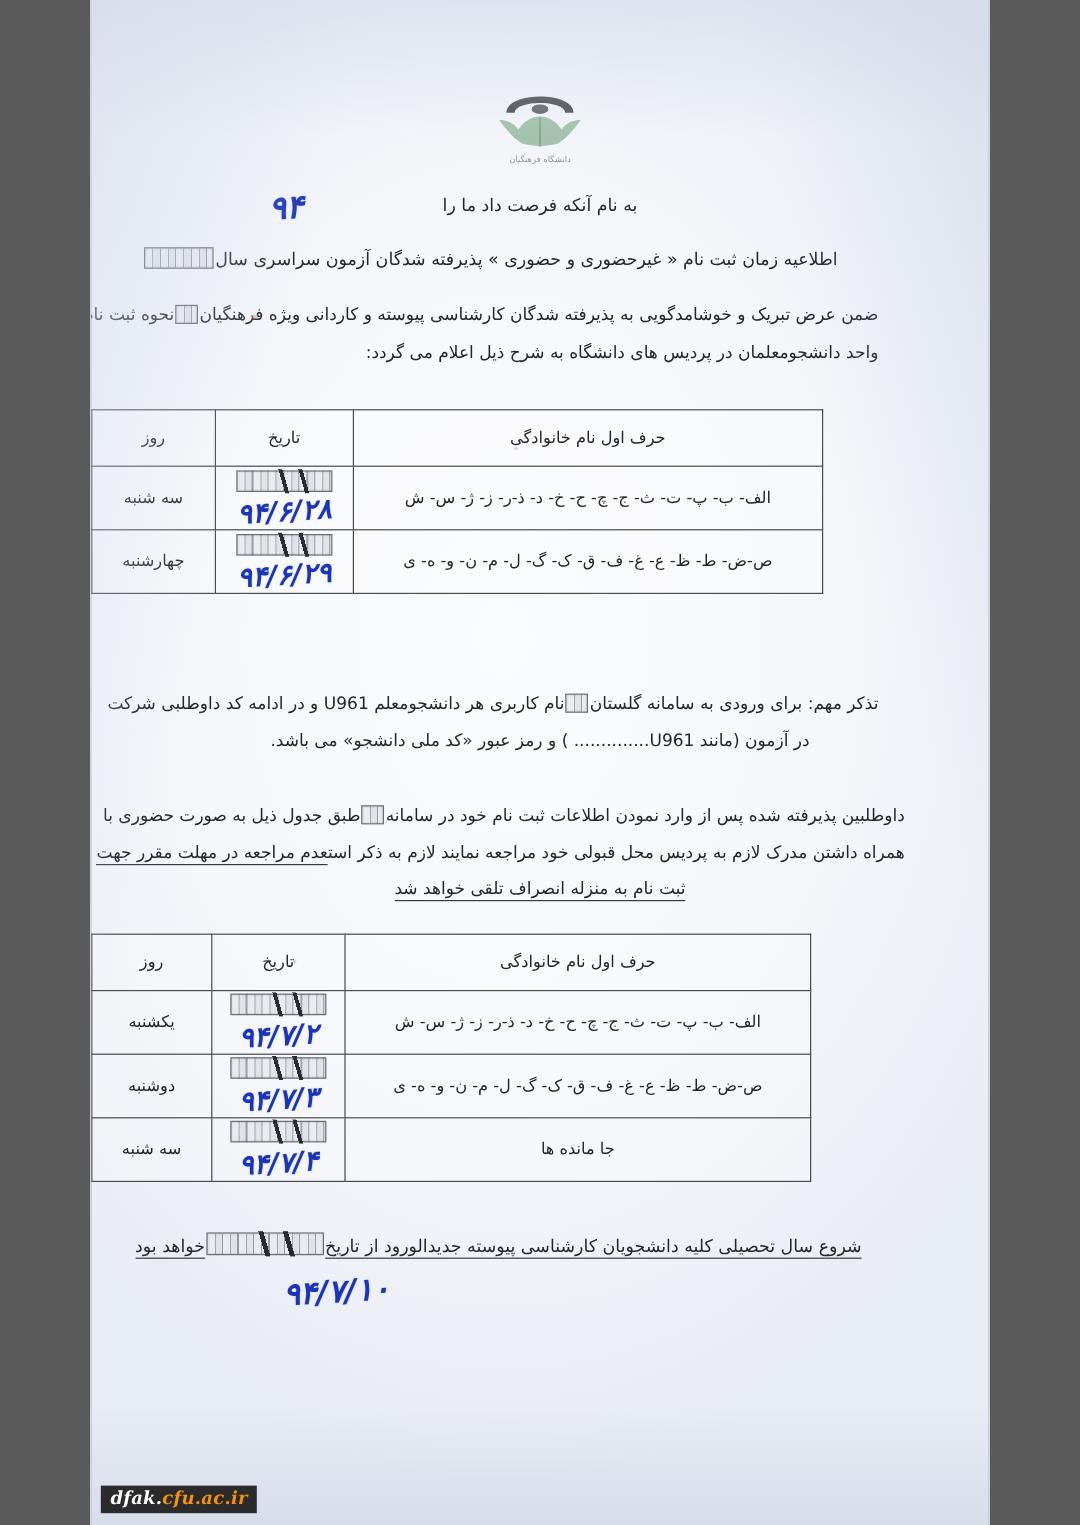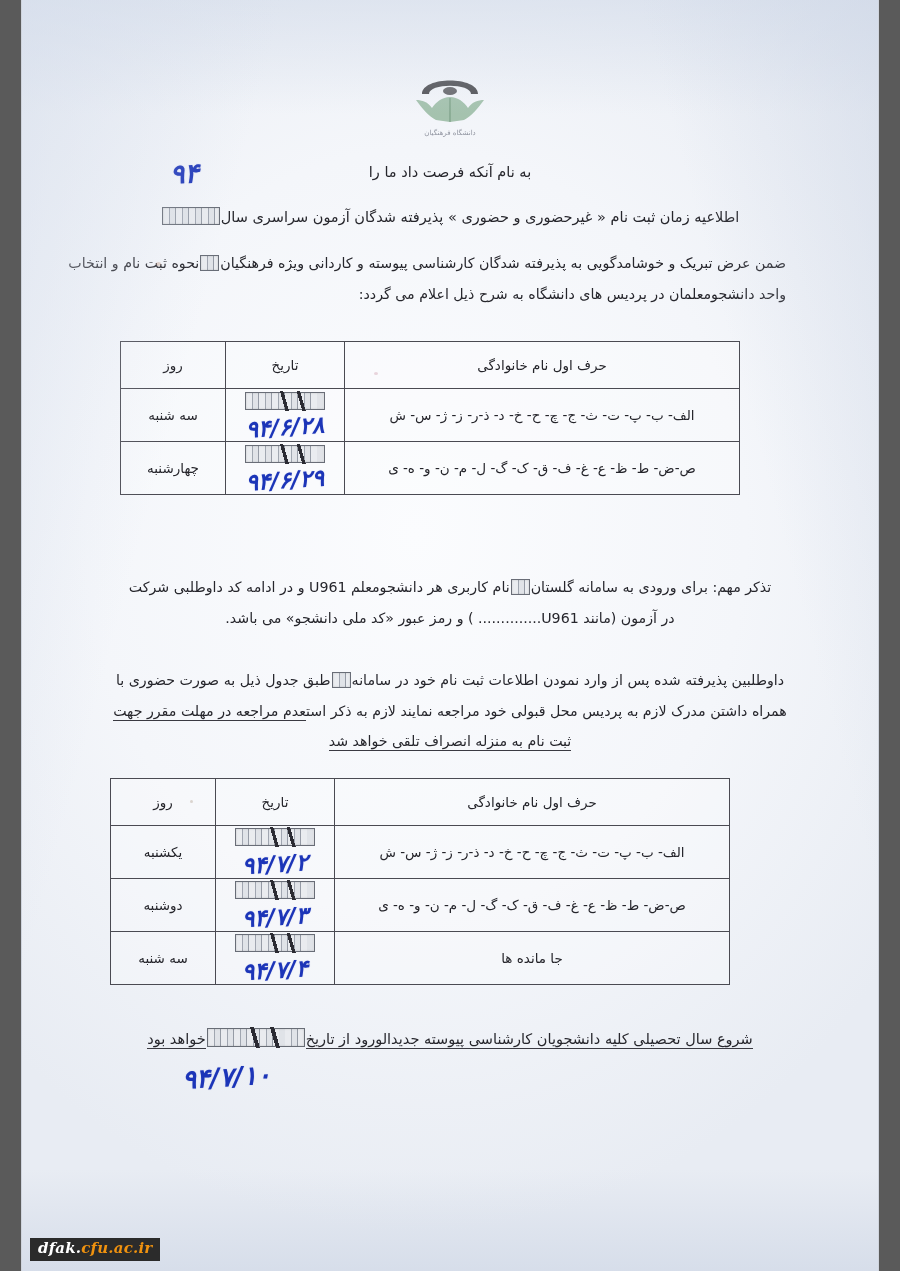--- a/index.html
+++ b/index.html
@@ -3,21 +3,21 @@
 <meta charset="utf-8">
 <title>Scanned Announcement</title>
 <style>
   html, body {
     margin: 0;
     padding: 0;
     background: #5a5a5a;
   }
   #page {
     position: relative;
-    width: 856px;
+    width: 748px;
     height: 1271px;
     margin: 0 auto;
     background:
       radial-gradient(ellipse 70% 55% at 46% 42%, #fbfcfe 0%, #f4f6fa 55%, #e8ecf3 100%);
     overflow: hidden;
     font-family: "DejaVu Sans", "Liberation Sans", sans-serif;
     color: #24242a;
     box-shadow: 0 0 0 1px #cfd4dd;
   }
   

